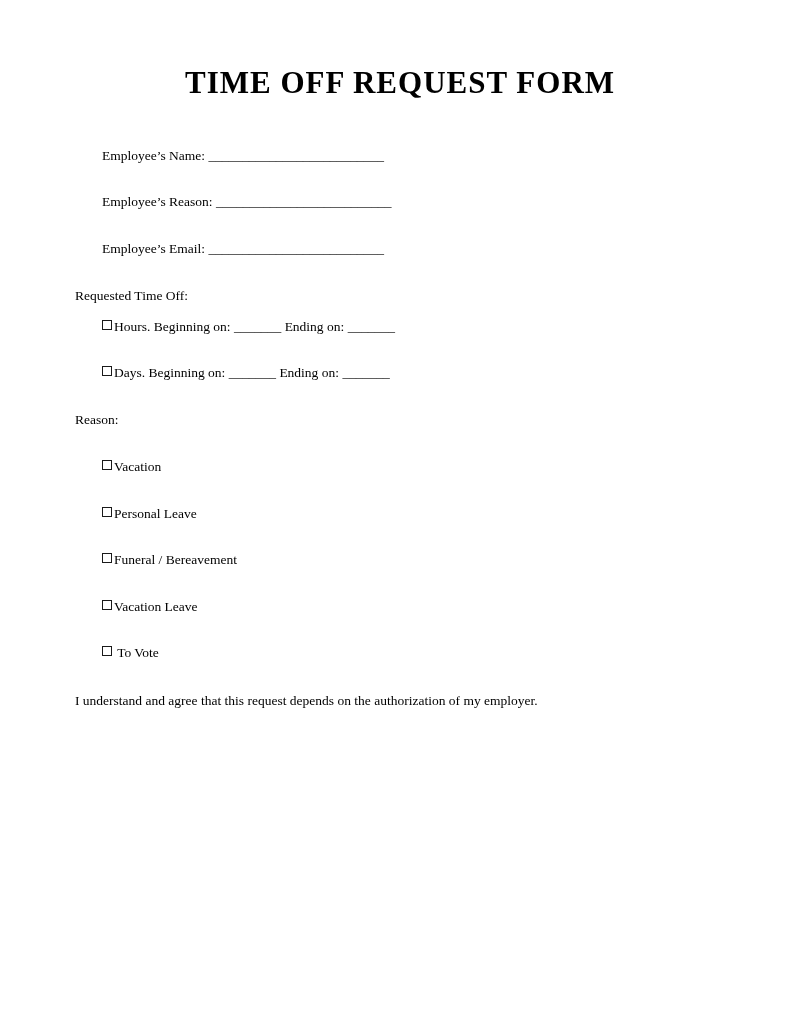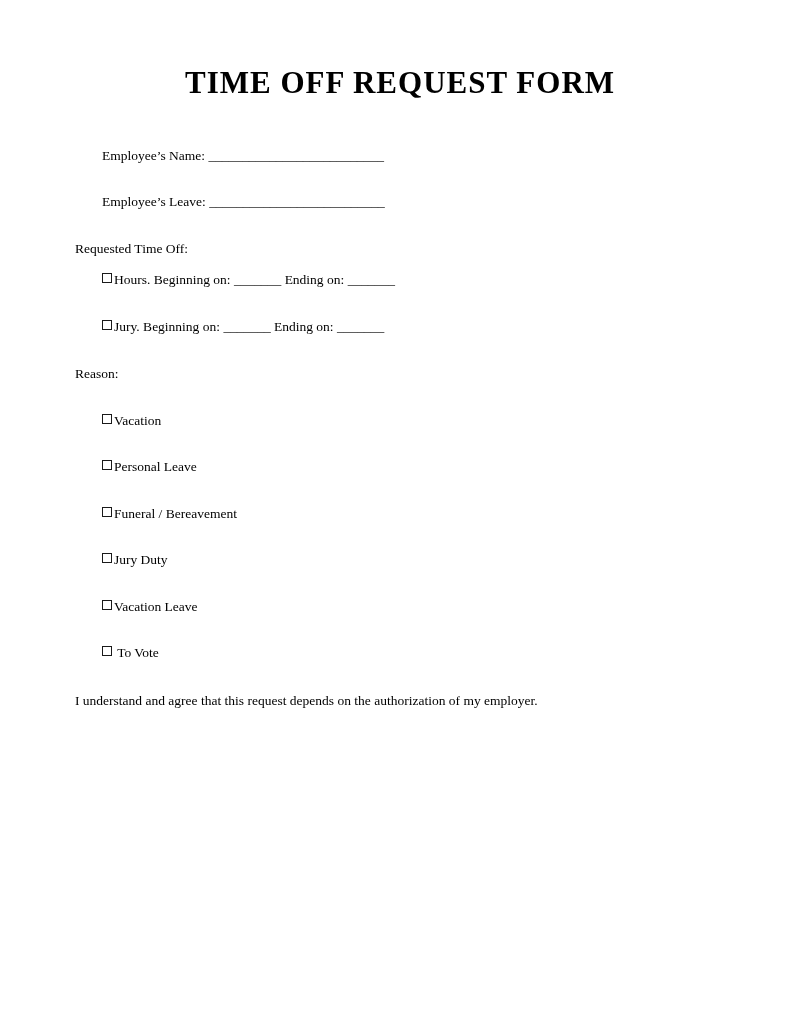--- a/index.html
+++ b/index.html
@@ -67,49 +67,49 @@
   <h1 class="title">TIME OFF REQUEST FORM</h1>
 
   <div class="content">
 
 
     <div class="employee-block">
       <div class="line">
         <span>Employee’s Name: </span><span class="blank">__________________________</span>
       </div>
       <div class="line">
-        <span>Employee’s Leave: </span><span class="blank">__________________________</span>
+        <span>Employee’s Reason: </span><span class="blank">__________________________</span>
+      </div>
+      <div class="line">
+        <span>Employee’s Email: </span><span class="blank">__________________________</span>
       </div>
     </div>
 
 
     <div class="mt-blank">
       <div class="line">Requested Time Off:</div>
       <div class="line">
         <span class="cb"></span><span>Hours. Beginning on: </span><span class="blank">_______</span><span> Ending on: </span><span class="blank">_______</span>
       </div>
       <div class="line">
-        <span class="cb"></span><span>Jury. Beginning on: </span><span class="blank">_______</span><span> Ending on: </span><span class="blank">_______</span>
+        <span class="cb"></span><span>Days. Beginning on: </span><span class="blank">_______</span><span> Ending on: </span><span class="blank">_______</span>
       </div>
     </div>
 
     <div class="line mt-blank">Reason:</div>
 
     <div class="reason-list">
       <div class="line">
         <span class="cb"></span><span>Vacation</span>
       </div>
       <div class="line">
         <span class="cb"></span><span>Personal Leave</span>
       </div>
       <div class="line">
         <span class="cb"></span><span>Funeral / Bereavement</span>
-      </div>
-      <div class="line">
-        <span class="cb"></span><span>Jury Duty</span>
       </div>
       <div class="line">
         <span class="cb"></span><span>Vacation Leave</span>
       </div>
       <div class="line">
         <span class="cb"></span><span> To Vote</span>
       </div>
     </div>
 
     <div class="line statement">I understand and agree that this request depends on the authorization of my employer.</div>

